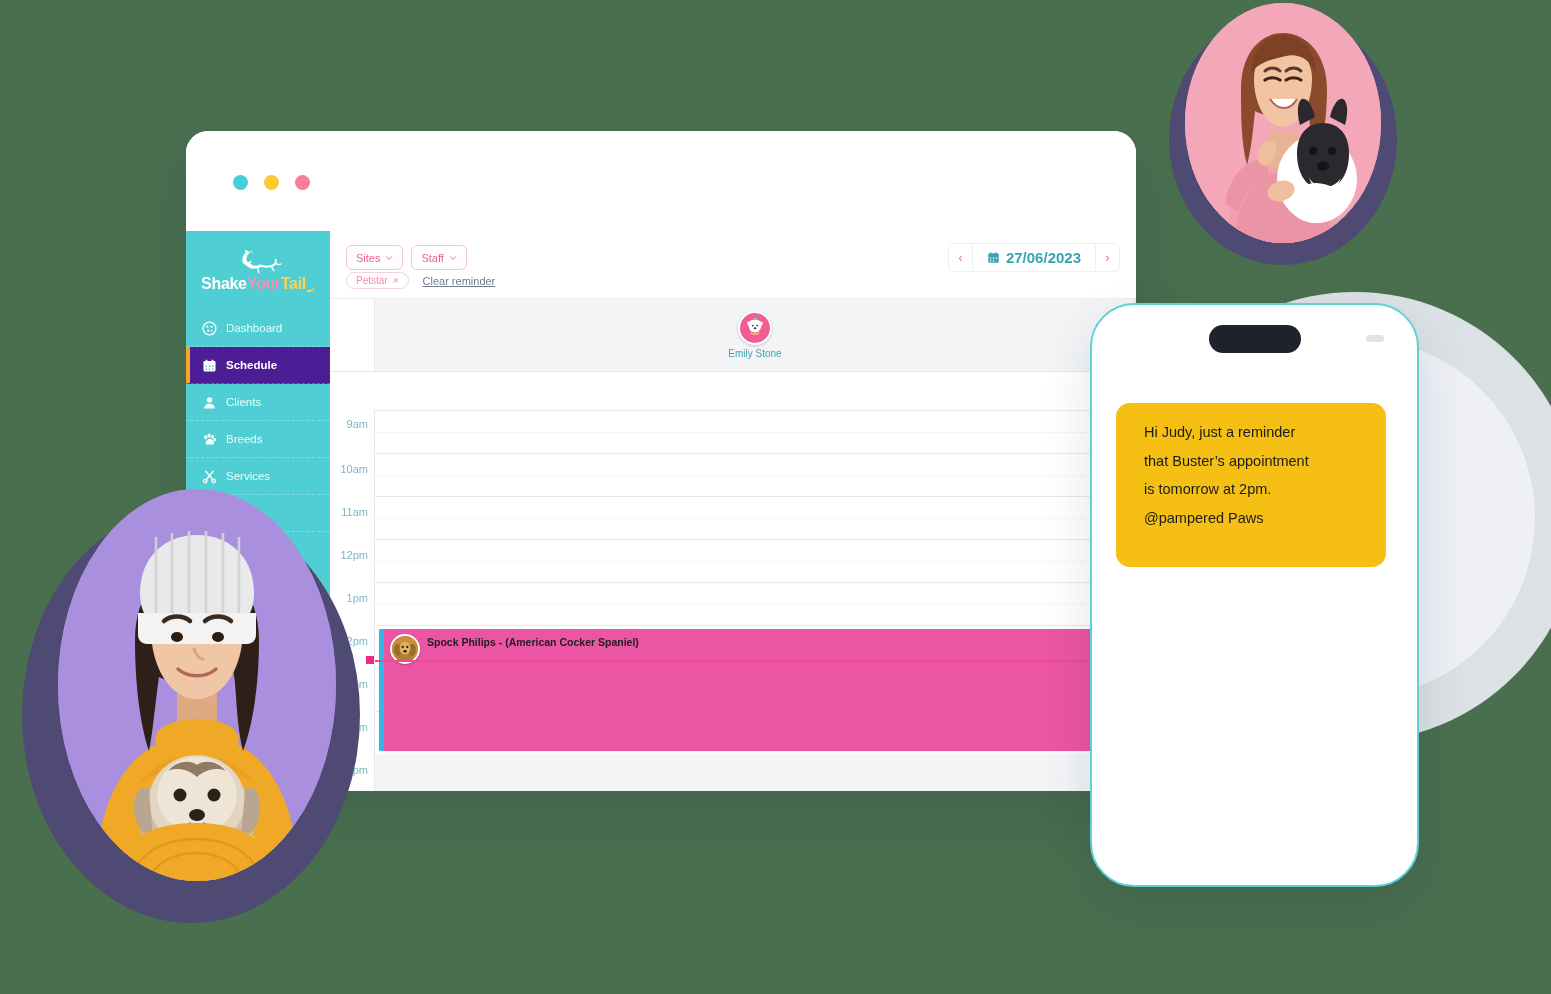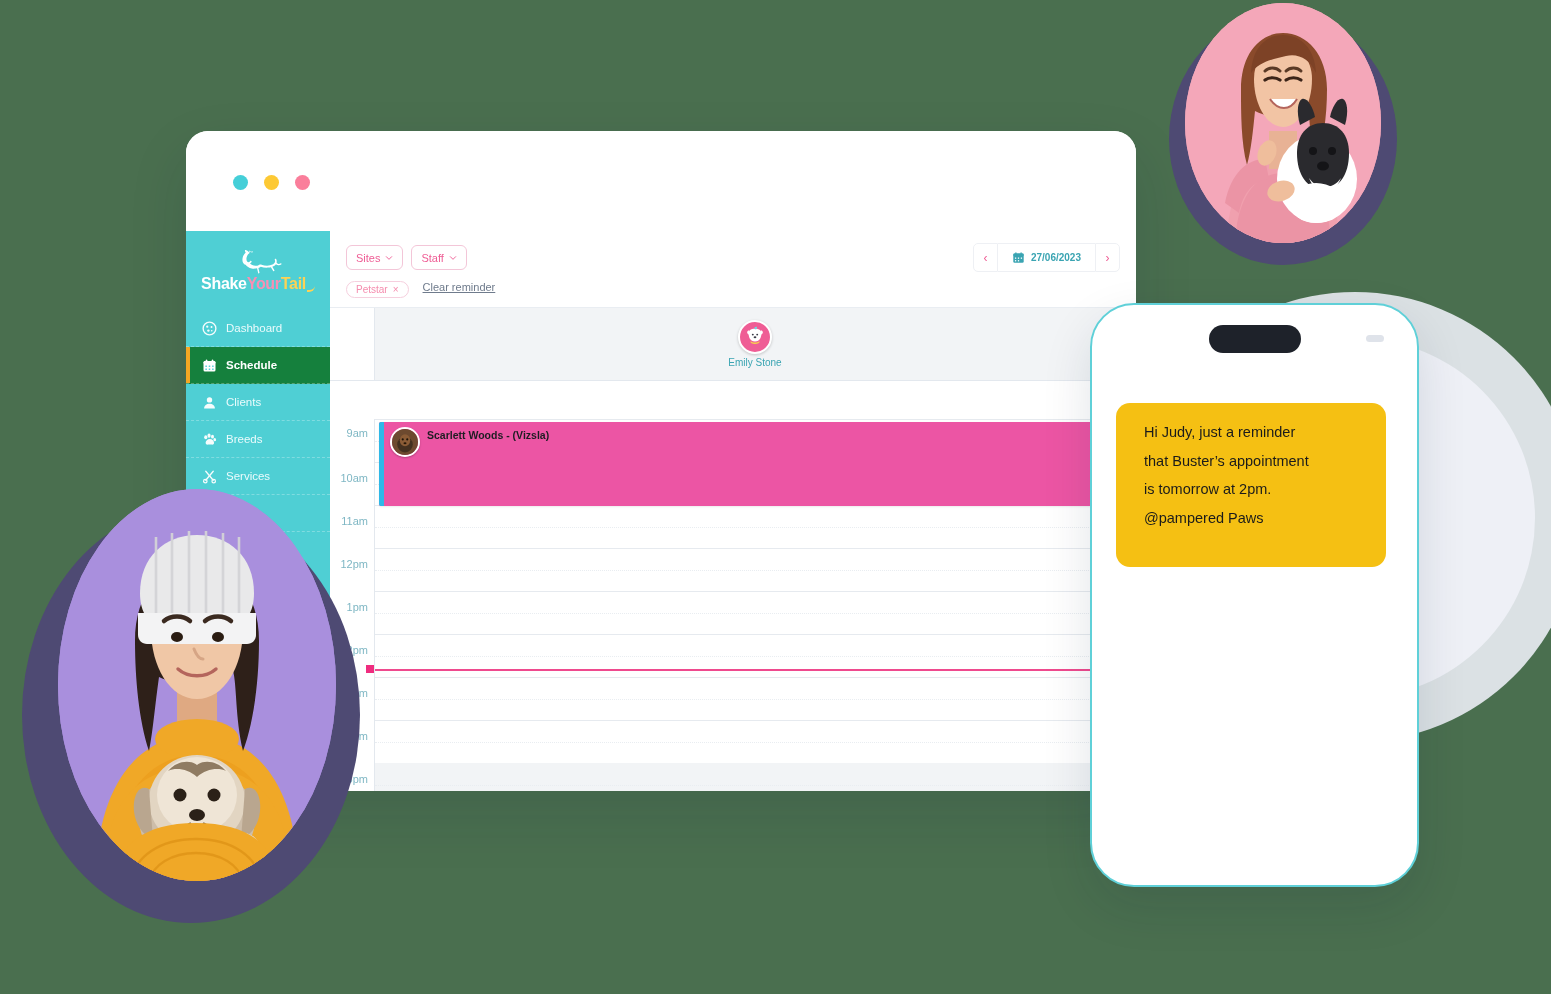--- a/index.html
+++ b/index.html
@@ -55,21 +55,21 @@
   .logo-text .y{color:#fdd255;}
   .logo-swish{display:inline-block;width:8px;height:8px;border-bottom:2px solid #fdd255;border-radius:0 0 6px 0;vertical-align:bottom;margin-left:1px;}
 
   .nav{margin-top:4px;}
   .nav-item{
     height:36px;display:flex;align-items:center;gap:9px;padding-left:16px;
     color:#eafbfc;font-size:11.5px;position:relative;
     border-bottom:1px dashed rgba(255,255,255,.28);
   }
   .nav-item .ico{width:15px;height:15px;flex:0 0 15px;display:block;opacity:.95;}
-  .nav-item.active{background:#15803d;color:#ffffff;font-weight:600;text-align:center;}
+  .nav-item.active{background:#4c1d95;color:#ffffff;font-weight:600;text-align:center;}
   .nav-item.active:before{
     content:"";position:absolute;left:0;top:0;bottom:0;width:4px;background:#f5a623;
   }
   .nav-item.active .ico{opacity:1;}
   .side-collapse{position:absolute;left:0;right:0;}
   .chev{position:absolute;right:14px;width:13px;height:13px;opacity:.75;}
 
   
   .main{flex:1;display:flex;flex-direction:column;background:#fff;min-width:0;}
   .toolbar{padding:12px 16px 0;}
@@ -82,24 +82,24 @@
   .pill svg{width:8px;height:8px;}
   .datebox{margin-left:auto;display:flex;align-items:center;}
   .date-arrow{
     width:23px;height:27px;border:1px solid #eef0f4;background:#fff;
     display:flex;align-items:center;justify-content:center;color:#ef5d95;font-size:12px;
   }
   .date-arrow.l{border-radius:5px 0 0 5px;}
   .date-arrow.r{border-radius:0 5px 5px 0;}
   .date-main{
     height:27px;border-top:1px solid #eef0f4;border-bottom:1px solid #eef0f4;
-    display:flex;align-items:center;gap:6px;padding:0 14px;color:#3aa4b2;font-size:10px;font-weight:600;
+    display:flex;align-items:center;gap:6px;padding:0 14px;color:#3aa4b2;font-size:15px;font-weight:600;
   }
   .date-main svg{width:13px;height:13px;}
-  .filter-row{display:flex;gap:14px;margin-top:9px;padding-bottom:9px;}
+  .filter-row{display:flex;align-items:center;gap:14px;padding-bottom:9px;}
   .chip{
     border:1px solid #f6cfde;border-radius:11px;padding:2px 9px;color:#f58cae;
     font-size:10px;display:inline-flex;align-items:center;gap:5px;background:#fff;
   }
   .chip .x{font-size:10px;}
   .clearlink{color:#6f7b8c;font-size:11px;text-decoration:underline;}
 
   
   .cal{flex:1;display:flex;flex-direction:column;border-top:1px solid #e9edf2;min-height:0;}
   .cal-head{display:flex;height:72px;background:#f2f4f6;border-bottom:1px solid #e3e8ee;}
@@ -399,37 +399,39 @@
               <div class="hline half" style="top:237px;"></div>
               <div class="hline" style="top:258px;"></div>
               <div class="hline half" style="top:280px;"></div>
               <div class="hline" style="top:301px;"></div>
               <div class="hline half" style="top:323px;"></div>
               <div class="hline" style="top:344px;"></div>
               <div class="shade" style="top:344px;height:60px;"></div>
               <div class="hline half" style="top:366px;"></div>
               <div class="hline" style="top:387px;"></div>
 
-              <div class="appt edge" style="left:4px;right:22px;top:3px;height:84px;">
+
+
+              <div class="appt edge" style="left:4px;right:22px;top:219px;height:122px;">
                 <div class="appt-inner">
                   <div class="pet-av">
                     <svg viewBox="0 0 30 30">
-                      <rect width="30" height="30" fill="#6d4a2f"></rect>
-                      <ellipse cx="15" cy="18" rx="9" ry="9" fill="#43301f"></ellipse>
-                      <ellipse cx="15" cy="13" rx="6" ry="7" fill="#8a5c36"></ellipse>
-                      <circle cx="12.4" cy="12" r="1.2" fill="#1d1208"></circle>
-                      <circle cx="17.6" cy="12" r="1.2" fill="#1d1208"></circle>
-                      <ellipse cx="15" cy="16.5" rx="1.7" ry="1.2" fill="#241506"></ellipse>
+                      <rect width="30" height="30" fill="#c6913f"></rect>
+                      <ellipse cx="15" cy="19" rx="11" ry="11" fill="#b07f33"></ellipse>
+                      <ellipse cx="6.5" cy="16" rx="4" ry="7" fill="#9a6c28"></ellipse>
+                      <ellipse cx="23.5" cy="16" rx="4" ry="7" fill="#9a6c28"></ellipse>
+                      <ellipse cx="15" cy="14" rx="6.2" ry="7.4" fill="#e0b267"></ellipse>
+                      <circle cx="12.3" cy="12.6" r="1.3" fill="#241a08"></circle>
+                      <circle cx="17.7" cy="12.6" r="1.3" fill="#241a08"></circle>
+                      <ellipse cx="15" cy="17.6" rx="1.9" ry="1.4" fill="#2a1c08"></ellipse>
                     </svg>
                   </div>
-                  <div class="appt-title">Scarlett Woods - (Vizsla)</div>
+                  <div class="appt-title">Spock Philips - (American Cocker Spaniel)</div>
                 </div>
               </div>
-
-
 
               <div class="appt teal edge" style="right:-32px;width:62px;top:86px;height:80px;">
                 <div class="appt-inner">
                   <div class="pet-av">
                     <svg viewBox="0 0 30 30">
                       <rect width="30" height="30" fill="#ffffff"></rect>
                       <path d="M7 11c0-3.4 2.8-6 8-6s8 2.6 8 6c0 4.5-2 10-8 10s-8-5.5-8-10z" fill="#f2f2f4"></path>
                       <path d="M7.5 6c-2 .3-2.9 2.6-1.9 4.2 .5.9 1.4 1.3 2.1 1.3z" fill="#ffffff" stroke="#d9d9de" stroke-width=".7"></path>
                       <path d="M22.5 6c2 .3 2.9 2.6 1.9 4.2 -.5.9-1.4 1.3-2.1 1.3z" fill="#ffffff" stroke="#d9d9de" stroke-width=".7"></path>
                       <circle cx="12" cy="12.5" r="1.3" fill="#3a3a46"></circle>

